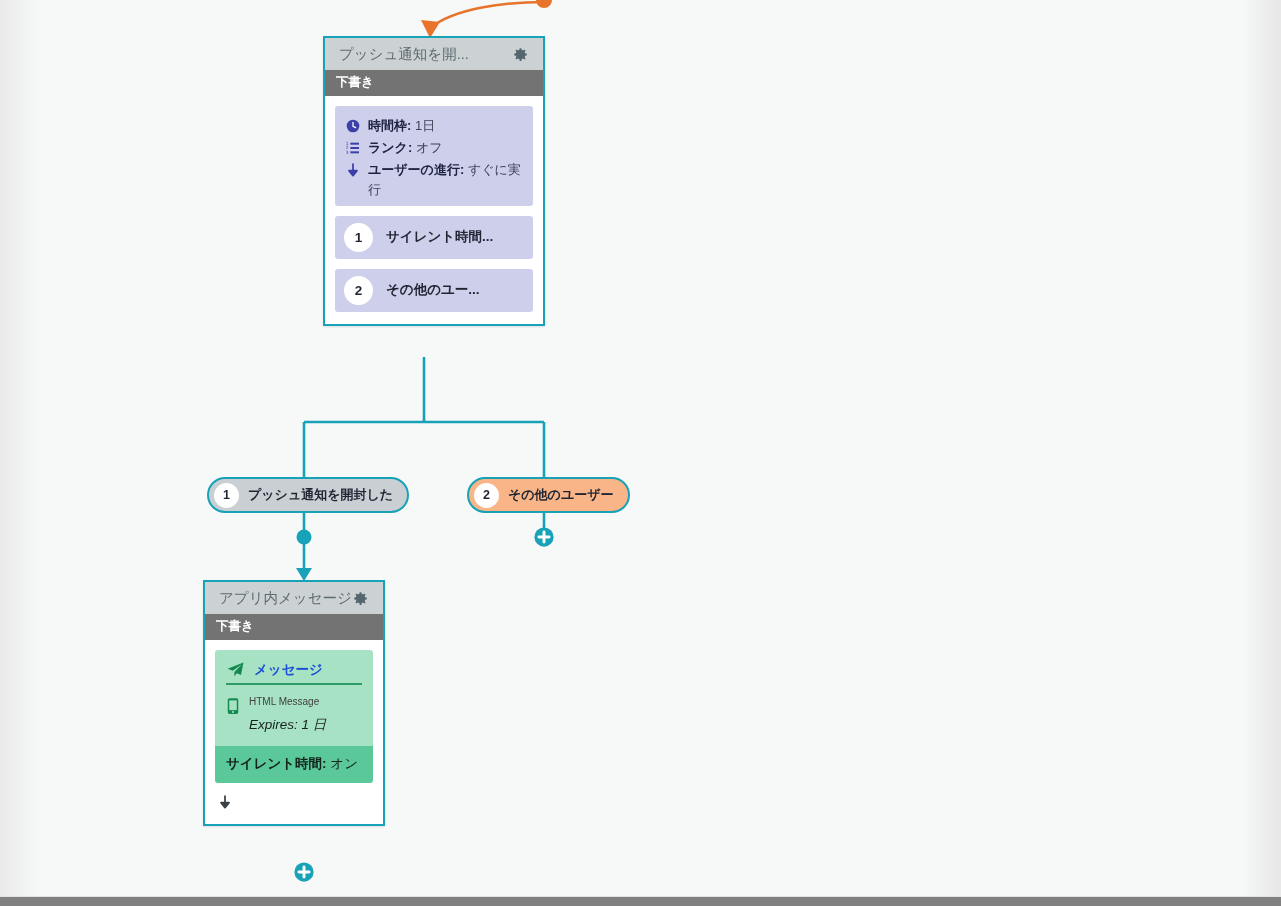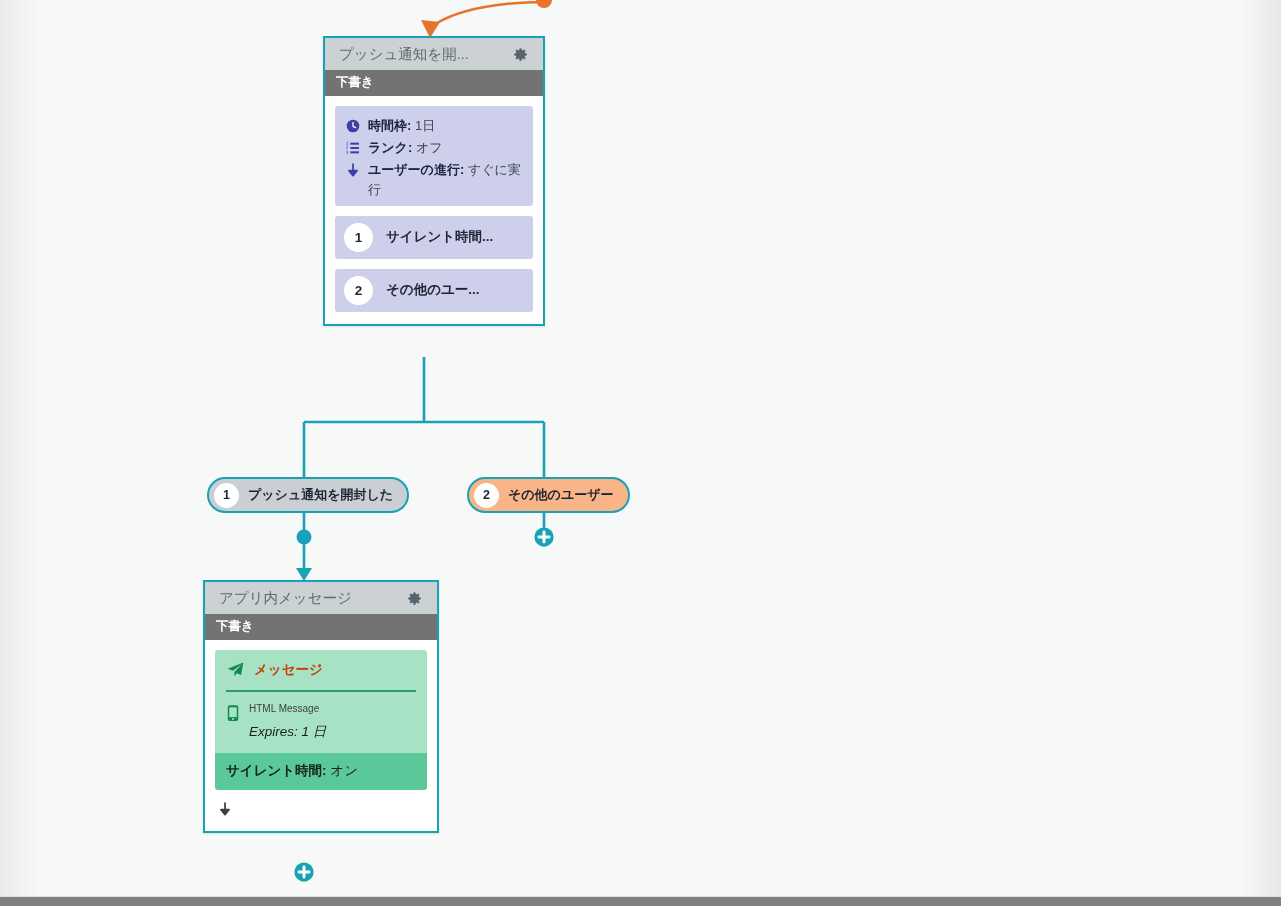--- a/index.html
+++ b/index.html
@@ -93,22 +93,22 @@
     white-space: nowrap; overflow: hidden; text-overflow: ellipsis;
   }
 
   
   .panel-green {
     background: #a8e2c4; border-radius: 3px 3px 0 0;
     padding: 10px 11px 12px;
   }
   .msg-head {
     display: flex; align-items: center; gap: 9px;
-    font-size: 13.5px; font-weight: bold; color: #c2410c;
-    padding-bottom: 11px;
+    font-size: 13.5px; font-weight: bold; color: #1d4ed8;
+    padding-bottom: 4px;
   }
   .msg-rule { height: 2px; background: #2f9b6a; margin: 0 0 10px; }
   .msg-item { display: flex; align-items: flex-start; gap: 9px; }
   .msg-item .ico { flex: 0 0 auto; width: 14px; height: 18px; margin-top: 2px; }
   .msg-name { font-size: 10px; color: #404040; line-height: 1.35; }
   .msg-exp { font-size: 13.5px; font-style: italic; color: #18221d; line-height: 1.35; margin-top: 7px; }
   .quiet-bar {
     background: #5bc89a; border-radius: 0 0 3px 3px;
     padding: 9px 11px 10px;
     font-size: 13.5px; color: #12231c;
@@ -241,21 +241,21 @@
   <div class="pill pill-orange" style="left:467px; top:477px;">
     <span class="pill-num">2</span>
     <span class="pill-label">その他のユーザー</span>
   </div>
 
   <svg style="position:absolute; left:533px; top:526px; width:22px; height:22px;" viewBox="0 0 24 24">
     <circle cx="12" cy="12" r="10.5" fill="#18a2b8"></circle>
     <path d="M12 6.5v11M6.5 12h11" stroke="#ffffff" stroke-width="3.2" stroke-linecap="round"></path>
   </svg>
 
-  <div class="card" style="left:203px; top:580px; width:236px;">
+  <div class="card" style="left:203px; top:580px; width:182px;">
     <div class="card-head">
       <span class="card-title">アプリ内メッセージ</span>
       <svg class="gear" viewBox="0 0 24 24">
         <path fill="#55666e" d="M12 8.5A3.5 3.5 0 1 0 12 15.5 3.5 3.5 0 1 0 12 8.5z
           M21 13.2v-2.4l-2.4-.4a6.9 6.9 0 0 0-.8-1.9l1.4-2-1.7-1.7-2 1.4a6.9 6.9 0 0 0-1.9-.8L13.2 3h-2.4l-.4 2.4
           a6.9 6.9 0 0 0-1.9.8l-2-1.4L4.8 6.5l1.4 2a6.9 6.9 0 0 0-.8 1.9L3 10.8v2.4l2.4.4c.2.7.4 1.3.8 1.9l-1.4 2
           1.7 1.7 2-1.4c.6.4 1.2.6 1.9.8l.4 2.4h2.4l.4-2.4c.7-.2 1.3-.4 1.9-.8l2 1.4 1.7-1.7-1.4-2
           c.4-.6.6-1.2.8-1.9l2.4-.4z"></path>
       </svg>
     </div>

